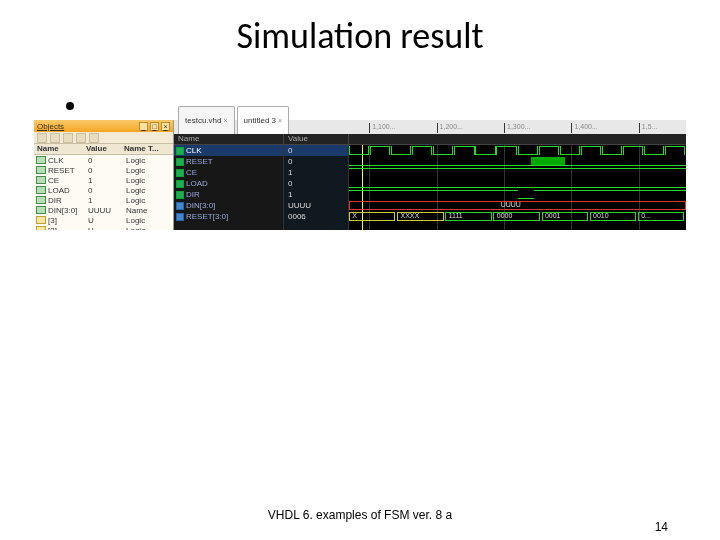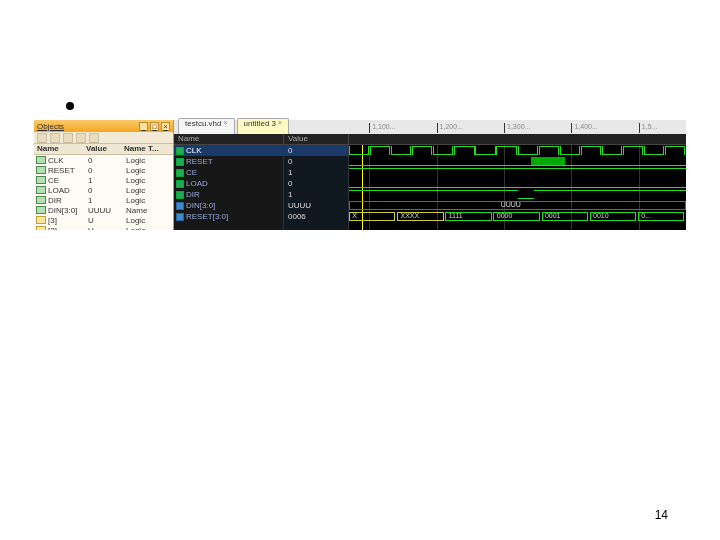--- a/index.html
+++ b/index.html
@@ -1,21 +1,21 @@
 <!DOCTYPE html>
 <html><head>
 <meta charset="utf-8">
 <style>
   * { box-sizing: border-box; margin: 0; padding: 0; }
   html, body { width: 720px; height: 540px; background: #fff; font-family: Arial, sans-serif; overflow: hidden; }
   .slide { width: 720px; height: 540px; position: relative; }
   .title { position: absolute; top: 14px; left: 0; right: 0; text-align: center; font-size: 36px; color: #000; font-family: Calibri, Arial, sans-serif; }
   .bullet { position: absolute; top: 102px; left: 66px; width: 8px; height: 8px; background: #000; border-radius: 50%; }
   .footer { position: absolute; bottom: 18px; left: 0; right: 0; text-align: center; font-size: 12px; color: #000; }
-  .pagenum { position: absolute; bottom: 18px; right: 52px; font-size: 12px; color: #000; }
+  .pagenum { position: absolute; bottom: 6px; right: 52px; font-size: 12px; color: #000; }
   .shot { position: absolute; top: 120px; left: 34px; width: 652px; height: 110px; background: #000; display: flex; font-size: 8px; color: #ccc; }
   
   .objects { width: 140px; height: 100%; background: #f6f1e7; border-right: 1px solid #999; display: flex; flex-direction: column; }
   .obj-titlebar { height: 12px; background: linear-gradient(#f9c96a,#f5a623); display: flex; align-items: center; padding: 0 3px; color: #333; font-size: 8px; justify-content: space-between; text-decoration: underline; }
   .obj-titlebar .btns { display: flex; gap: 2px; }
   .obj-titlebar .btns span { width: 9px; height: 9px; background: #f9e0a3; border: 1px solid #c08a2a; font-size: 7px; line-height: 7px; text-align: center; color: #333; }
   .obj-toolbar { height: 12px; background: #f3ead5; border-bottom: 1px solid #c9bfa5; display: flex; gap: 3px; padding: 1px 3px; }
   .obj-toolbar span { width: 10px; height: 10px; background: #e8dcbf; border: 1px solid #c9bfa5; }
   .obj-header { height: 11px; background: #efe7d2; border-bottom: 1px solid #c9bfa5; display: flex; color: #333; font-weight: bold; }
   .obj-header div:nth-child(1){ width: 52px; padding-left: 3px; }
@@ -25,23 +25,23 @@
   .obj-row { height: 10px; display: flex; align-items: center; color: #333; }
   .obj-row .ic { width: 10px; height: 8px; margin: 0 2px; border: 1px solid #888; background: #fff; font-size: 6px; text-align: center; }
   .obj-row .nm { width: 40px; overflow: hidden; white-space: nowrap; }
   .obj-row .vl { width: 38px; overflow: hidden; white-space: nowrap; }
   .obj-row .tp { flex: 1; overflow: hidden; white-space: nowrap; }
   .ic.green { background: #b5e0b5; border-color: #4a8a4a; }
   .ic.yellow { background: #f5e6a0; border-color: #c0a030; }
   
   .wave { flex: 1; height: 100%; background: #000; display: flex; flex-direction: column; }
   .wave-tabs { height: 14px; background: #e8e8e8; display: flex; align-items: flex-end; padding: 0 4px; gap: 2px; }
-  .tab { height: 16px; padding: 0 6px; font-size: 8px; color: #333; background: #f5f5f5; border: 1px solid #aaa; border-bottom: none; display: flex; gap: 2px; border-radius: 2px 2px 0 0; }
+  .tab { height: 28px; padding: 0 6px; font-size: 8px; color: #333; background: #f5f5f5; border: 1px solid #aaa; border-bottom: none; display: flex; align-items: center; gap: 2px; border-radius: 2px 2px 0 0; }
   .tab .x { color: #888; font-size: 7px; }
-  .tab.active { background: #fef9c3; }
+  .tab.active { background: #ffffff; }
   .wave-header { height: 11px; background: #222; border-bottom: 1px solid #444; display: flex; color: #aaa; }
   .wave-header .nh { width: 110px; padding-left: 4px; border-right: 1px solid #444; }
   .wave-header .vh { width: 65px; padding-left: 4px; border-right: 1px solid #444; }
   .wave-header .th { flex: 1; position: relative; }
   .wave-body { flex: 1; display: flex; position: relative; }
   .wave-names { width: 110px; background: #171717; border-right: 1px solid #333; }
   .wave-vals { width: 65px; background: #101820; border-right: 1px solid #333; }
   .wrow { height: 11px; display: flex; align-items: center; color: #9ad; padding-left: 2px; gap: 2px; font-size: 8px; }
   .wrow.sel { background: #1a3a6a; color: #fff; }
   .wrow .wic { width: 8px; height: 8px; background: #2a5; border: 1px solid #0a3; }
@@ -59,20 +59,21 @@
   .bus-seg.r { border-color: #d33; }
   .bus-seg.y { border-color: #cc3; }
   .bus-lbl { position: absolute; top: 0; color: #ddd; font-size: 7px; }
   .marker { position: absolute; top: 0; bottom: 0; width: 0; border-left: 1px solid #ff0; }
   .fill-green { position: absolute; background: #0a0; }
 </style>
 </head>
 <body>
 
 <div class="slide">
+  <div class="title">Simulation result</div>
   <div class="bullet"></div>
 
   <div class="shot">
 
     <div class="objects">
       <div class="obj-titlebar">
         <span>Objects</span>
         <span class="btns">
           <span>_</span>
           <span>□</span>
@@ -267,14 +268,15 @@
                 <div class="bus-lbl" style="left:72.42857142857143%">0010</div>
                 <div class="bus-seg " style="left:85.71428571428572%;width:13.785714285714286%"></div>
                 <div class="bus-lbl" style="left:86.71428571428572%">0...</div>
               </div>
             </div>
           </div>
       </div>
     </div>
   </div>
 
+  <div class="footer">VHDL 6. examples of FSM ver. 8 a</div>
   <div class="pagenum">14</div>
 </div>
 
 </body></html>

